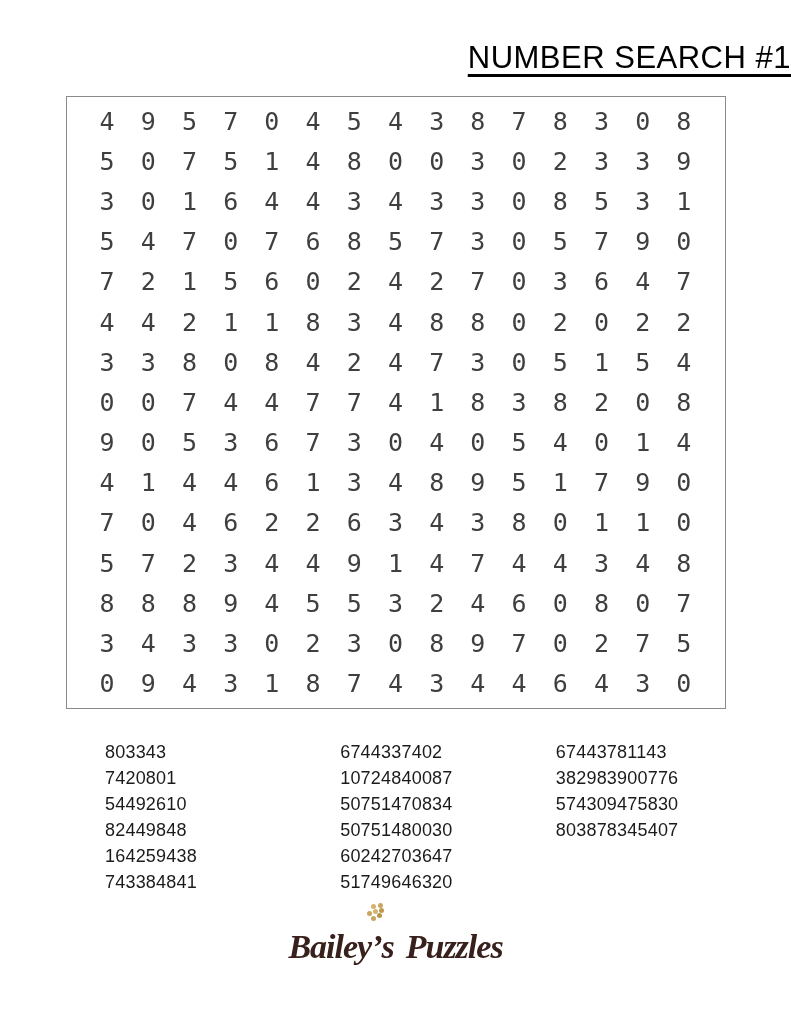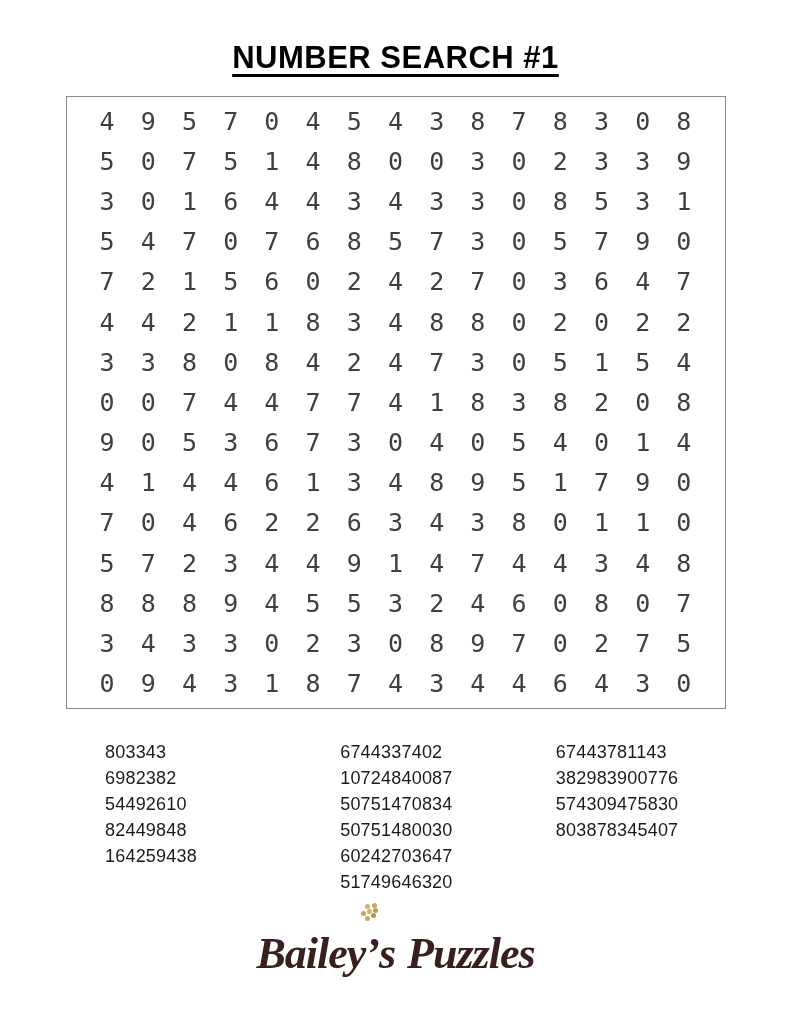--- a/index.html
+++ b/index.html
@@ -1,22 +1,22 @@
 <!DOCTYPE html>
 <html><head>
 <meta charset="utf-8">
 <style>
   html,body{margin:0;padding:0;}
   body{
     width:791px;height:1024px;background:#ffffff;position:relative;overflow:hidden;
     font-family:"Liberation Sans",sans-serif;
   }
   .page-title{
-    margin:40px 12px 0;text-align:center;
-    font-size:31px;font-weight:bold;letter-spacing:.5px;color:#000;
+    margin:40px 0 0;text-align:right;
+    font-size:31px;font-weight:normal;letter-spacing:.5px;color:#000;
     text-decoration:underline;text-decoration-thickness:3px;text-underline-offset:6px;
   }
   .grid-box{
     box-sizing:border-box;width:660px;height:613px;margin:20px auto 0;
     border:1px solid #8a8a8a;background:#fff;
     display:grid;grid-template-columns:repeat(15,1fr);grid-auto-rows:40.2px;
     padding:4px 20px;
   }
   .cell{
     display:flex;align-items:center;justify-content:center;
@@ -25,21 +25,21 @@
   .lists{
     display:flex;margin:30px 0 0 105px;
     font-size:18px;color:#1b1b1b;
   }
   .num-col{width:240px;}
   .num-col.col-2{width:220px;}
   .num-item{line-height:26px;letter-spacing:.2px;}
   .logo{
     position:absolute;left:0;right:0;top:928px;text-align:center;
     font-family:"Liberation Serif",serif;font-style:italic;font-weight:700;
-    font-size:44px;color:#38201c;letter-spacing:-1px;
+    font-size:34px;color:#38201c;letter-spacing:-1px;
   }
   .logo .w2{margin-left:12px;}
   .apos-wrap{position:relative;display:inline-block;}
   .sparkle{
     position:absolute;left:0px;top:-12px;
     width:5px;height:5px;border-radius:50%;background:#c9a55f;display:inline-block;
     box-shadow:6px -3px 0 #b8944d,2px -7px 0 #d4b36e,-4px -5px 0 #c9a55f,
                8px -8px 0 #c0994f,0px -12px 0 #d4b36e,7px -13px 0 #c9a55f;
   }
 </style>
@@ -274,24 +274,25 @@
       <div class="cell">4</div>
       <div class="cell">6</div>
       <div class="cell">4</div>
       <div class="cell">3</div>
       <div class="cell">0</div>
     </div>
 
   <div class="lists">
     <div class="num-col col-1">
         <div class="num-item">803343</div>
-        <div class="num-item">6982382</div>
+        <div class="num-item">7420801</div>
         <div class="num-item">54492610</div>
         <div class="num-item">82449848</div>
         <div class="num-item">164259438</div>
+        <div class="num-item">743384841</div>
       </div>
     <div class="num-col col-2">
         <div class="num-item">6744337402</div>
         <div class="num-item">10724840087</div>
         <div class="num-item">50751470834</div>
         <div class="num-item">50751480030</div>
         <div class="num-item">60242703647</div>
         <div class="num-item">51749646320</div>
       </div>
     <div class="num-col col-3">

